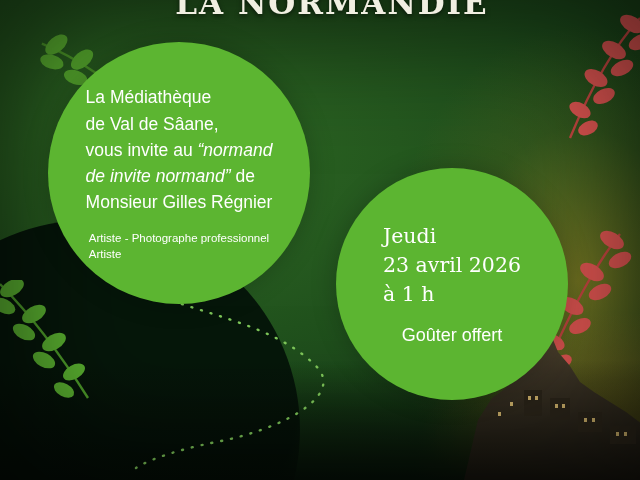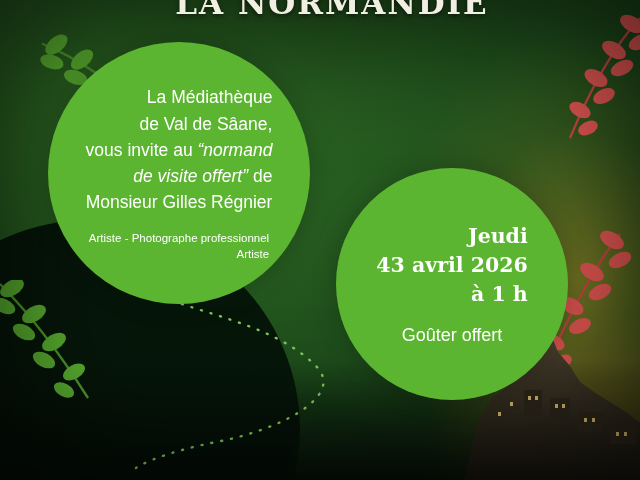--- a/index.html
+++ b/index.html
@@ -112,21 +112,21 @@
 
   
   .circle {
     position: absolute;
     border-radius: 50%;
     background: #5cb531;
     display: flex;
     flex-direction: column;
     align-items: center;
     justify-content: center;
-    text-align: right;
+    text-align: left;
     color: #ffffff;
     box-shadow: 0 0 26px rgba(0,0,0,.22);
   }
   .circle-left {
     left: 48px;
     top: 42px;
     width: 262px;
     height: 262px;
     padding: 0 16px;
     box-sizing: border-box;
@@ -147,21 +147,21 @@
   .circle-right {
     left: 336px;
     top: 168px;
     width: 232px;
     height: 232px;
     padding: 0 12px;
     box-sizing: border-box;
   }
   .circle-right .date {
     font-family: "DejaVu Serif", serif;
-    font-weight: bold;
+    font-weight: normal;
     font-size: 20.5px;
     line-height: 1.42;
   }
   .circle-right .place {
     font-family: "DejaVu Serif", serif;
     font-weight: bold;
     font-size: 13.5px;
     line-height: 1.4;
     margin-top: 11px;
   }
@@ -300,33 +300,33 @@
 
   <div class="vignette"></div>
 
   <div class="title">LA NORMANDIE</div>
 
   <div class="circle circle-left">
     <div class="main">
       <span>La Médiathèque</span><br>
       <span>de Val de Sâane,</span><br>
       <span>vous invite au </span><em>“normand</em><br>
-      <em>de visite offert”</em><span> de</span><br>
+      <em>de invite normand”</em><span> de</span><br>
       <span>Monsieur Gilles Régnier</span>
     </div>
     <div class="sub">
       <span>Artiste - Photographe professionnel</span><br>
       <span>Artiste</span>
     </div>
   </div>
 
   <div class="circle circle-right">
     <div class="date">
       <span>Jeudi</span><br>
-      <span>43 avril 2026</span><br>
+      <span>23 avril 2026</span><br>
       <span>à 1 h</span>
     </div>
     <div class="extra">Goûter offert</div>
   </div>
 
   <div class="credit">Photo : Le Mont-Saint-Michel - crédit photo</div>
 
 </div>
 
 </body></html>

